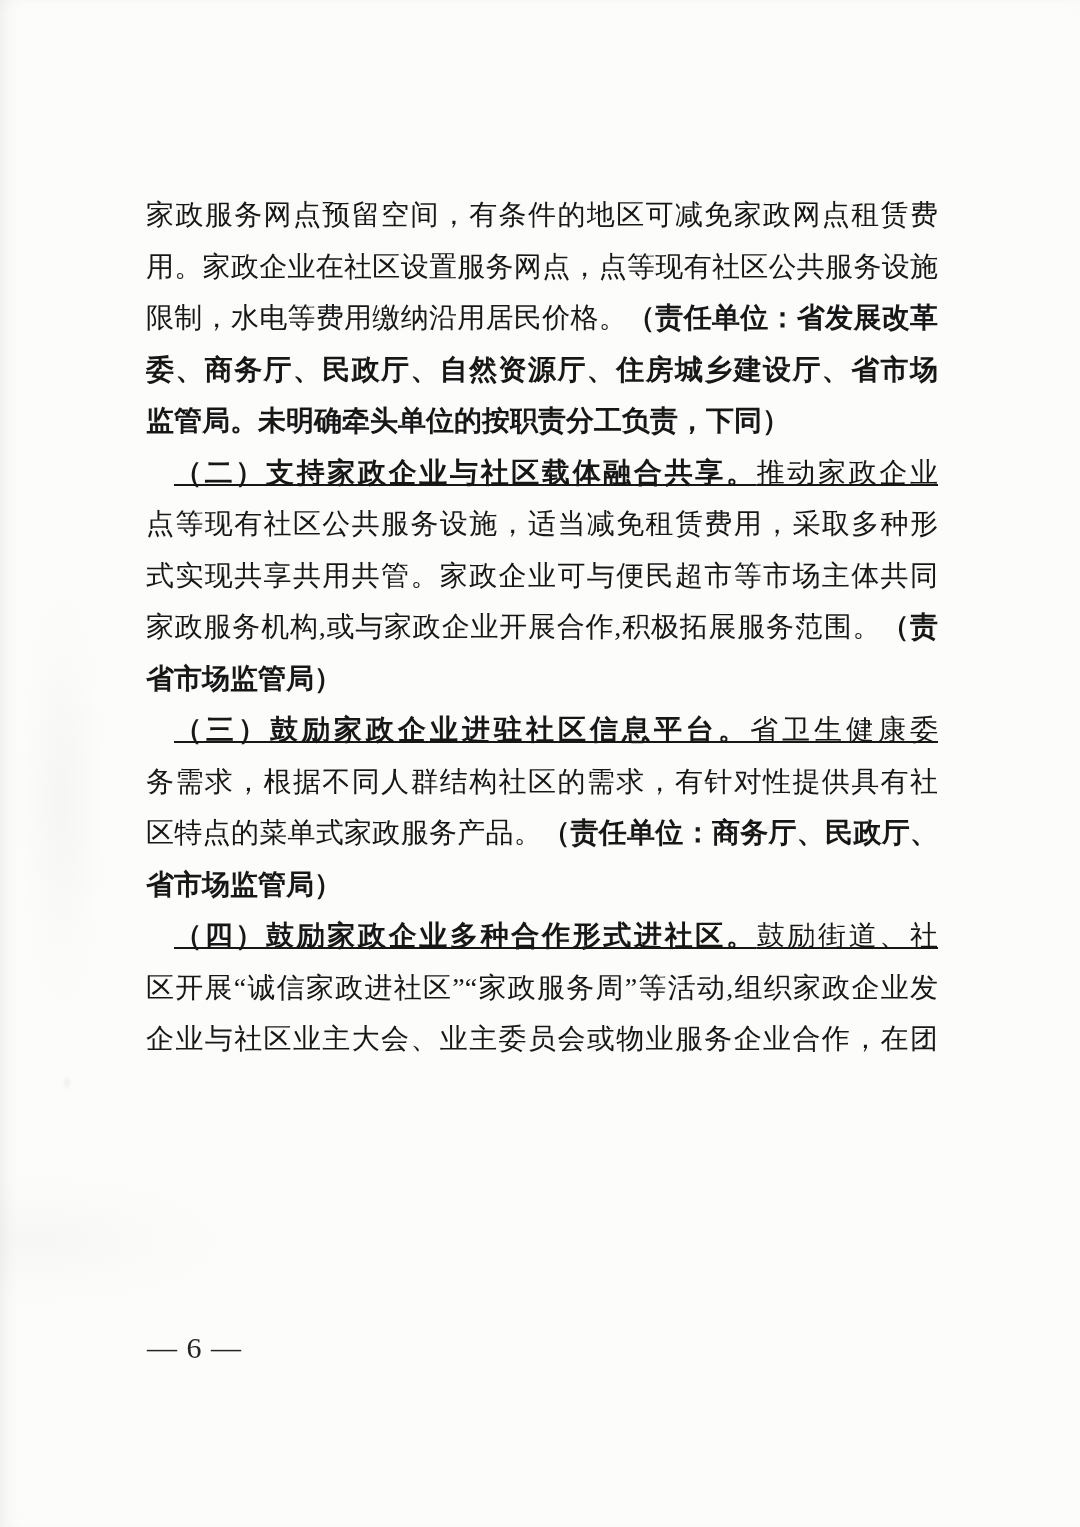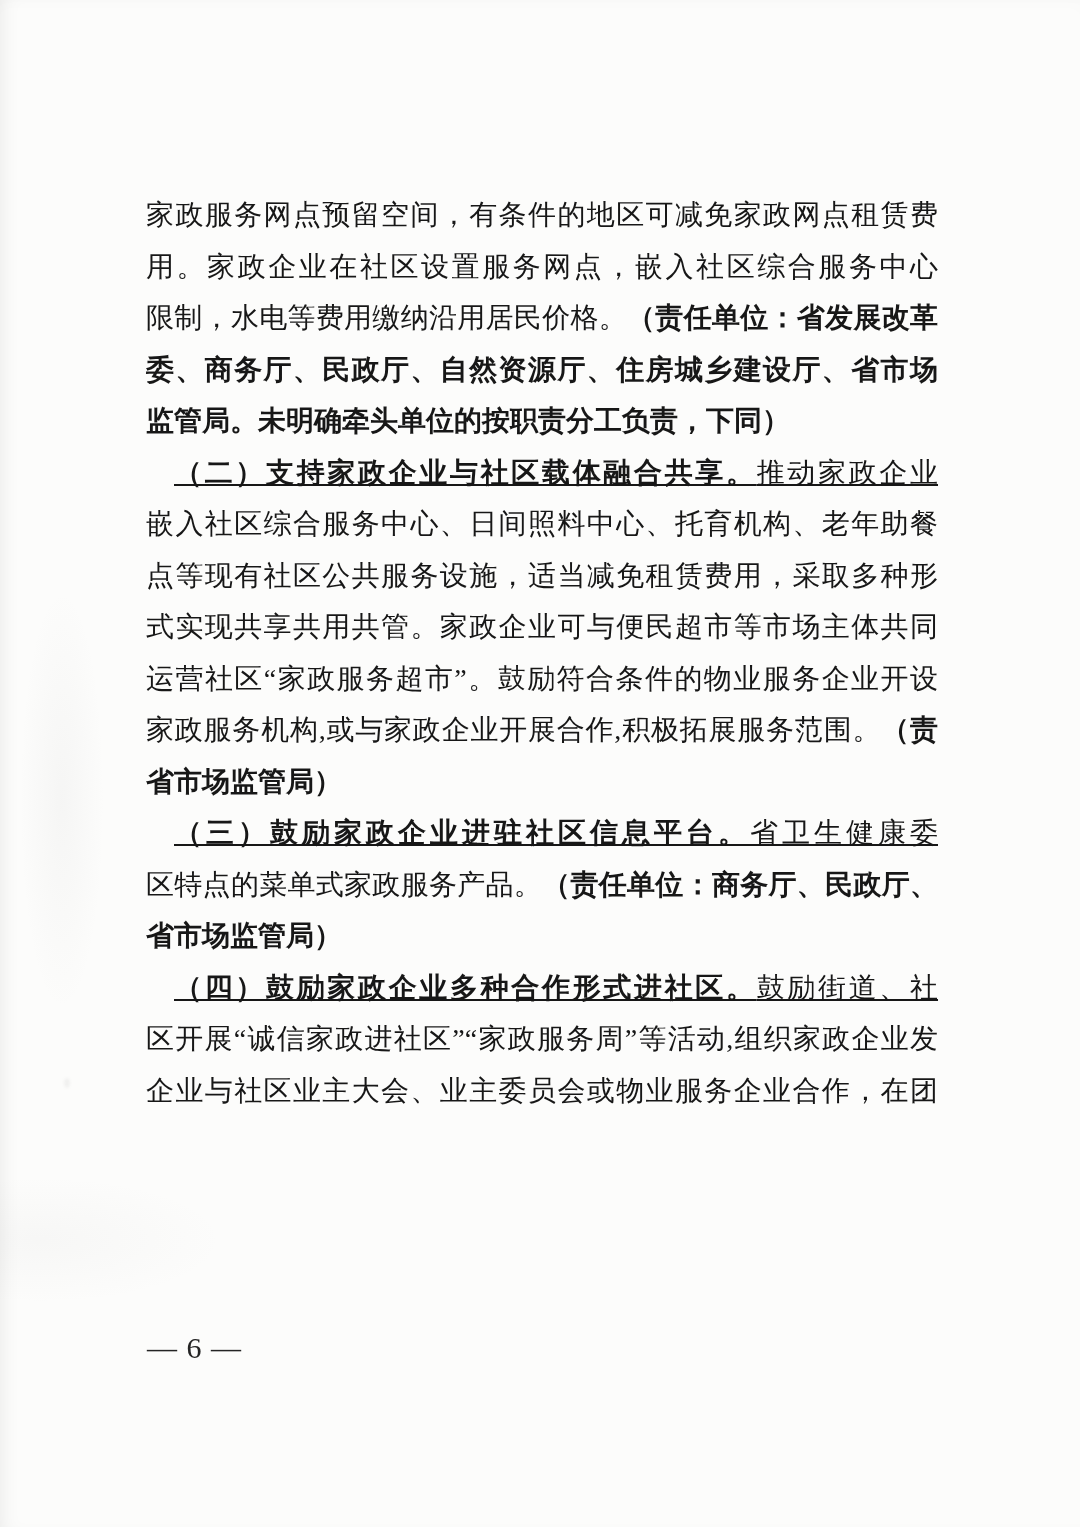--- a/index.html
+++ b/index.html
@@ -64,32 +64,31 @@
 </style>
 </head>
 <body>
 
 <div class="page">
   <div class="artifact a1"></div>
   <div class="artifact a2"></div>
 
   <div class="textblock">
       <div class="line"><span class="run-normal">家政服务网点预留空间，有条件的地区可减免家政网点租赁费</span></div>
-      <div class="line"><span class="run-normal">用。家政企业在社区设置服务网点，嵌入社区综合服务中心</span></div>
+      <div class="line"><span class="run-normal">用。家政企业在社区设置服务网点，点等现有社区公共服务设施</span></div>
       <div class="line"><span class="run-normal">限制，水电等费用缴纳沿用居民价格。</span><span class="run-bold">（责任单位：省发展改革</span></div>
       <div class="line"><span class="run-bold">委、商务厅、民政厅、自然资源厅、住房城乡建设厅、省市场</span></div>
       <div class="line para-end"><span class="run-bold">监管局。未明确牵头单位的按职责分工负责，下同）</span></div>
       <div class="line indent"><span class="run-bold">（二）支持家政企业与社区载体融合共享。</span><span class="run-normal">推动家政企业</span></div>
-      <div class="line"><span class="run-normal">嵌入社区综合服务中心、日间照料中心、托育机构、老年助餐</span></div>
       <div class="line"><span class="run-normal">点等现有社区公共服务设施，适当减免租赁费用，采取多种形</span></div>
       <div class="line"><span class="run-normal">式实现共享共用共管。家政企业可与便民超市等市场主体共同</span></div>
-      <div class="line"><span class="run-normal">运营社区“家政服务超市”。鼓励符合条件的物业服务企业开设</span></div>
       <div class="line"><span class="run-normal">家政服务机构,或与家政企业开展合作,积极拓展服务范围。</span><span class="run-bold">（责</span></div>
       <div class="line para-end"><span class="run-bold">省市场监管局）</span></div>
       <div class="line indent"><span class="run-bold">（三）鼓励家政企业进驻社区信息平台。</span><span class="run-normal">省卫生健康委</span></div>
+      <div class="line"><span class="run-normal">务需求，根据不同人群结构社区的需求，有针对性提供具有社</span></div>
       <div class="line"><span class="run-normal">区特点的菜单式家政服务产品。</span><span class="run-bold">（责任单位：商务厅、民政厅、</span></div>
       <div class="line para-end"><span class="run-bold">省市场监管局）</span></div>
       <div class="line indent"><span class="run-bold">（四）鼓励家政企业多种合作形式进社区。</span><span class="run-normal">鼓励街道、社</span></div>
       <div class="line"><span class="run-normal">区开展“诚信家政进社区”“家政服务周”等活动,组织家政企业发</span></div>
       <div class="line"><span class="run-normal">企业与社区业主大会、业主委员会或物业服务企业合作，在团</span></div>
     </div>
 
   <div class="footer">— 6 —</div>
 </div>
 

